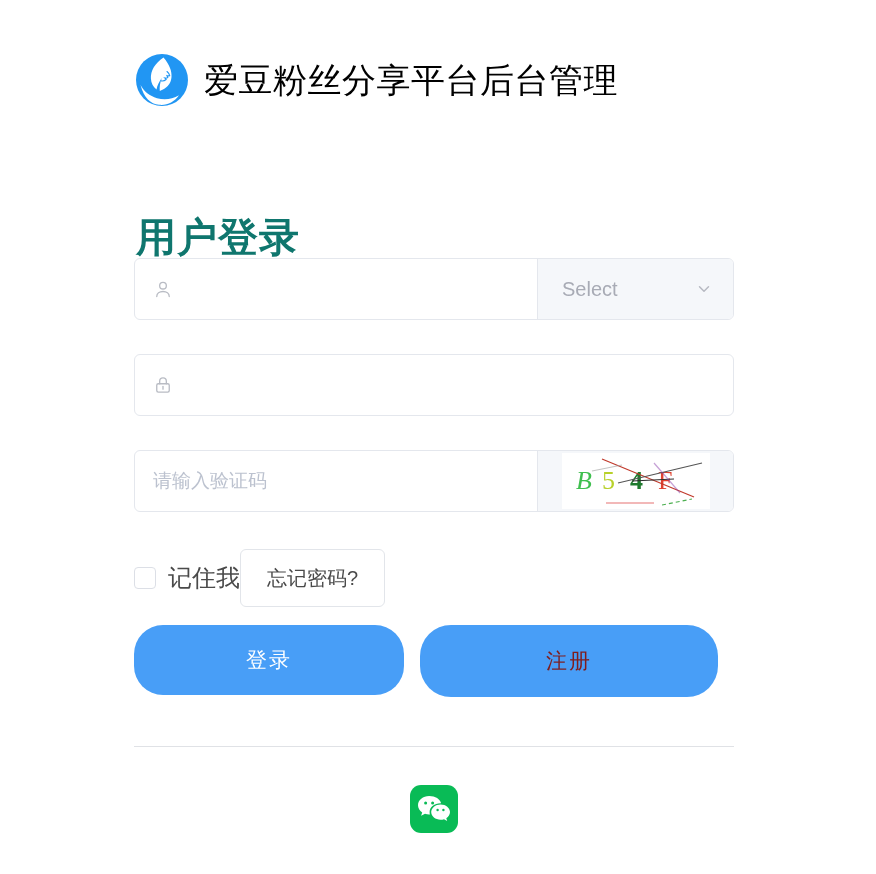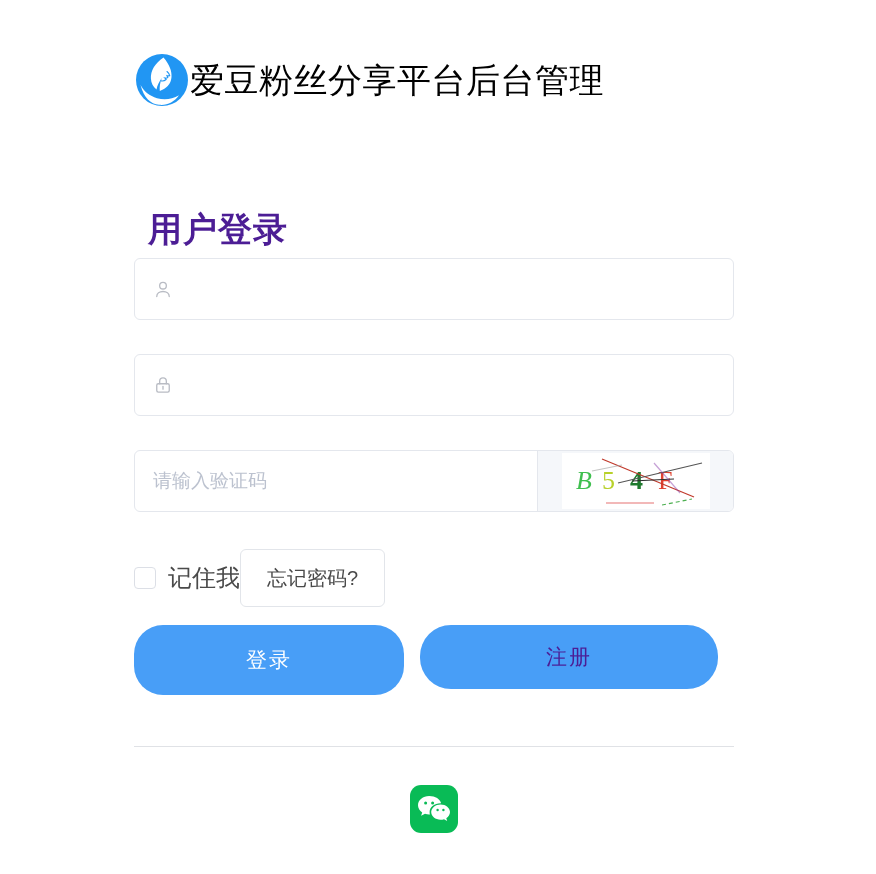--- a/index.html
+++ b/index.html
@@ -20,44 +20,45 @@
     background: #ffffff;
   }
 
   
   .brand {
     position: absolute;
     left: 134px;
     top: 52px;
     display: flex;
     align-items: center;
+    gap: 14px;
   }
   .brand-logo {
     width: 56px;
     height: 56px;
     flex: 0 0 56px;
     display: block;
   }
   .brand-title {
     font-size: 34px;
     font-weight: 400;
     color: #000000;
     letter-spacing: 0.5px;
     white-space: nowrap;
     line-height: 1;
   }
 
   
   .page-title {
     position: absolute;
-    left: 148px;
+    left: 136px;
     top: 186px;
-    font-size: 34px;
+    font-size: 40px;
     font-weight: bold;
-    color: #4c1d95;
+    color: #0f766e;
     letter-spacing: 1px;
     line-height: 1.2;
   }
 
   
   .form {
     position: absolute;
     left: 134px;
     top: 258px;
     width: 600px;
@@ -205,25 +206,25 @@
     font-family: inherit;
     font-size: 21px;
     letter-spacing: 2px;
     cursor: pointer;
   }
   .btn-register {
     position: absolute;
     left: 420px;
     top: 625px;
     width: 298px;
-    height: 64px;
+    height: 72px;
     border: 0;
     border-radius: 31px;
     background: #489ef7;
-    color: #4c1d95;
+    color: #7f1d1d;
     font-family: inherit;
     font-size: 21px;
     letter-spacing: 2px;
     cursor: pointer;
   }
 
   
   .divider {
     position: absolute;
     left: 134px;
@@ -266,20 +267,26 @@
 
   <div class="form">
 
     <div class="field-row">
       <div class="field-input-wrap">
         <svg class="field-icon" viewBox="0 0 24 24" fill="none" stroke="currentColor" stroke-width="1.6">
           <circle cx="12" cy="8" r="4"></circle>
           <path d="M4.5 21c0-3.6 3.4-6 7.5-6s7.5 2.4 7.5 6" stroke-linecap="round"></path>
         </svg>
         <input class="field-input" type="text" value="" placeholder="" style="">
+      </div>
+      <div class="select-addon">
+        <span class="select-addon-label">Select</span>
+        <svg class="chevron" viewBox="0 0 24 24" fill="none" stroke="currentColor" stroke-width="2">
+          <path d="M6 9l6 6 6-6" stroke-linecap="round" stroke-linejoin="round"></path>
+        </svg>
       </div>
     </div>
 
     <div class="field-row">
       <div class="field-input-wrap">
         <svg class="field-icon" viewBox="0 0 24 24" fill="none" stroke="currentColor" stroke-width="1.6">
           <rect x="4.5" y="10.5" width="15" height="10" rx="1.8"></rect>
           <path d="M8 10.5V7.5a4 4 0 0 1 8 0v3" stroke-linecap="round"></path>
           <path d="M12 13.8v3.2" stroke-linecap="round"></path>
         </svg>

